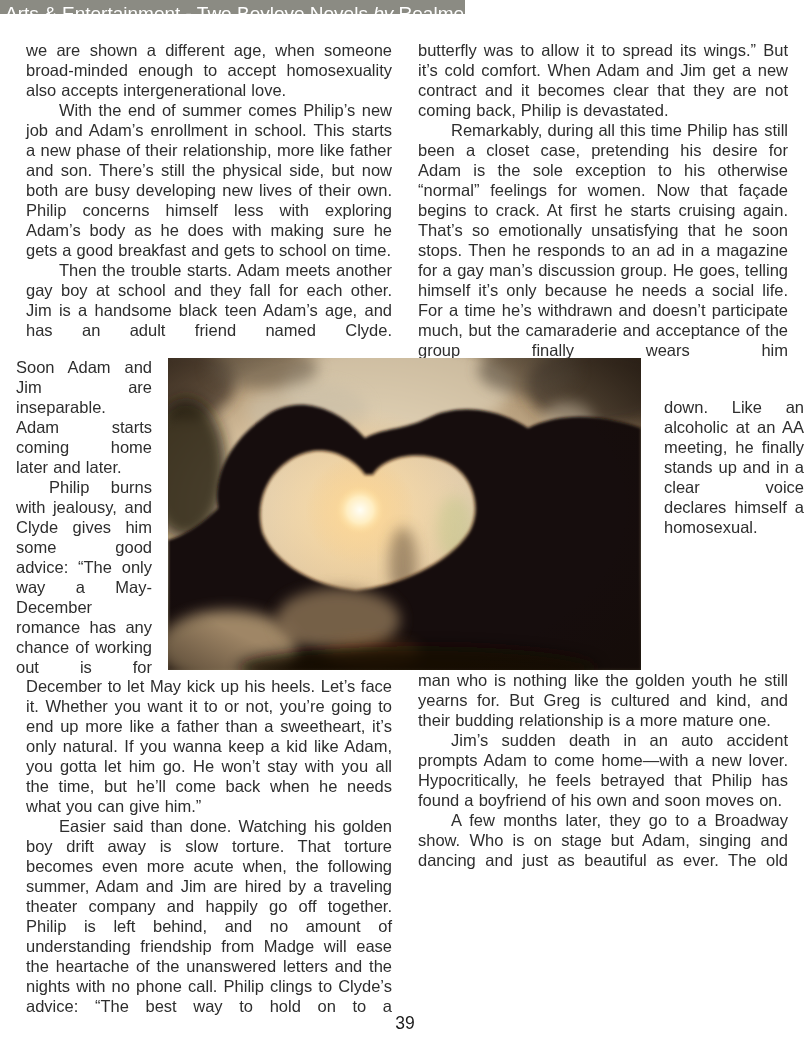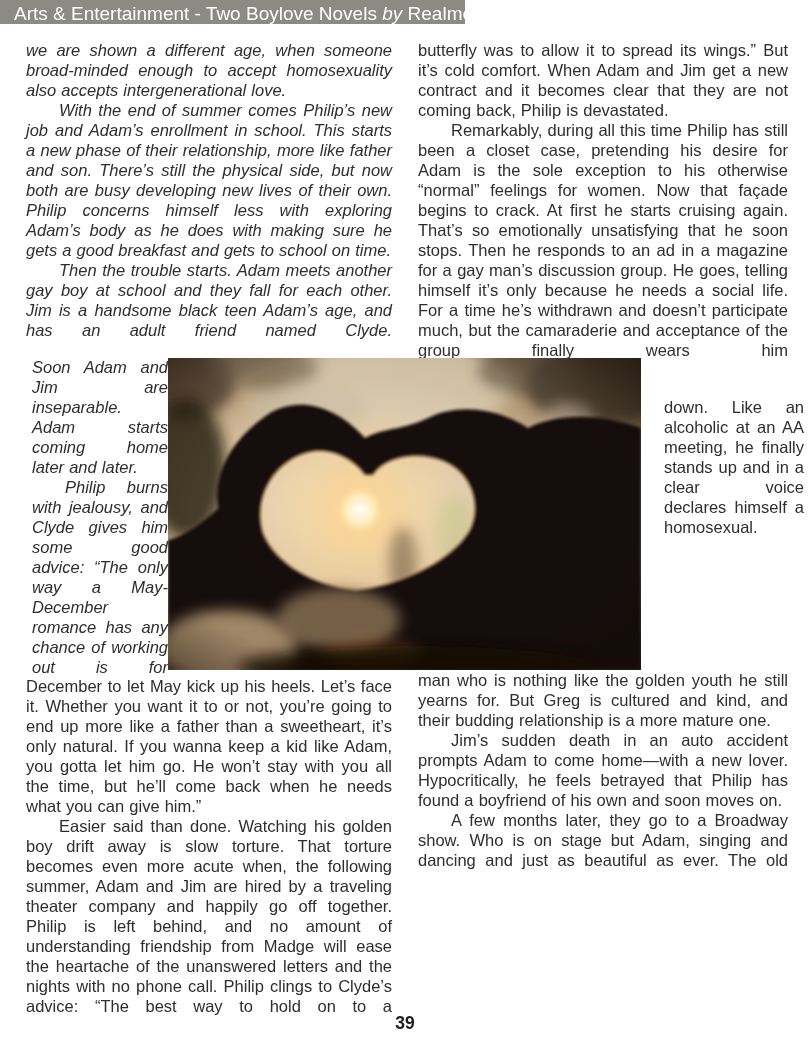--- a/index.html
+++ b/index.html
@@ -1,46 +1,46 @@
 <!DOCTYPE html>
 <html><head>
 <meta charset="utf-8">
 <style>
   html,body{margin:0;padding:0;}
   body{
     width:810px;height:1048px;background:#ffffff;position:relative;
     font-family:"Liberation Sans", sans-serif;color:#2e2e2e;overflow:hidden;
   }
   .header{
-    position:absolute;left:0;top:0;width:465px;height:24px;
+    position:absolute;left:0;top:0;width:465px;height:14px;
     background:#8b8b83;color:#ffffff;font-size:19px;line-height:28px;
-    padding-left:14px;box-sizing:border-box;white-space:nowrap;
+    padding-left:5px;box-sizing:border-box;white-space:nowrap;
   }
   .header .it{font-style:italic;}
   .tb{
     position:absolute;text-align:justify;font-size:16.5px;line-height:20px;
     word-spacing:0.5px;
   }
   .tb p{margin:0;padding:0;}
   p.indent{text-indent:33px;}
   p.flow{text-align-last:justify;}
-  #lt{left:26px;top:40px;width:366px;font-style:italic;}
-  #ln{left:32px;top:357px;width:136px;font-style:italic;}
+  #lt{left:26px;top:40px;width:366px;}
+  #ln{left:16px;top:357px;width:136px;}
   #lb{left:26px;top:670px;width:366px;margin-top:6px;}
   #rt{left:418px;top:40px;width:370px;}
   #rn{left:664px;top:357px;width:140px;margin-top:40px;}
   #rb{left:418px;top:670px;width:370px;}
   .photo{
     position:absolute;left:168px;top:358px;width:473px;height:312px;
     overflow:hidden;background:#c9b393;
   }
   .photo svg{display:block;}
   .pagenum{
     position:absolute;left:0;top:1013px;width:810px;text-align:center;
-    font-size:17.5px;font-weight:bold;color:#1c1c1c;
+    font-size:17.5px;font-weight:normal;color:#1c1c1c;
   }
 </style>
 </head>
 <body>
 
 <div class="header">
   <span>Arts &amp; Entertainment - Two Boylove Novels </span><span class="it">by</span><span> Realme</span>
 </div>
 
 <div class="tb" id="lt">

